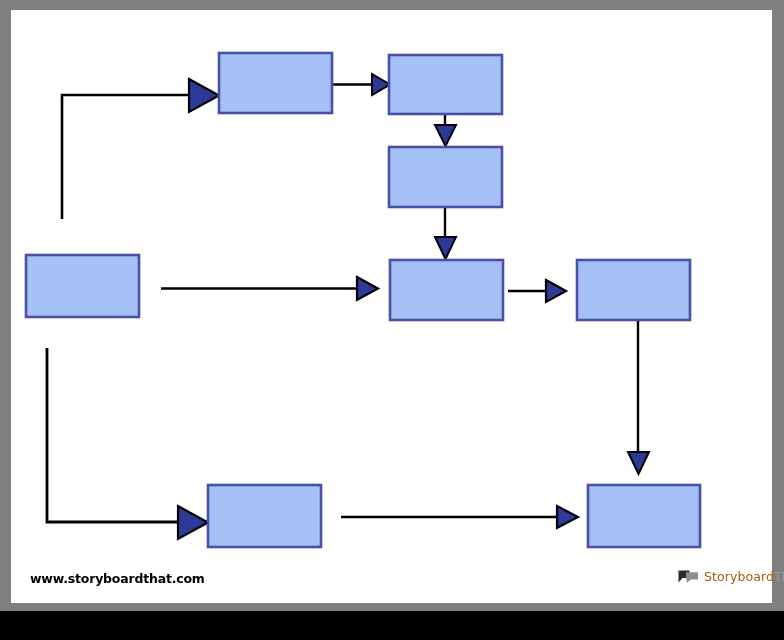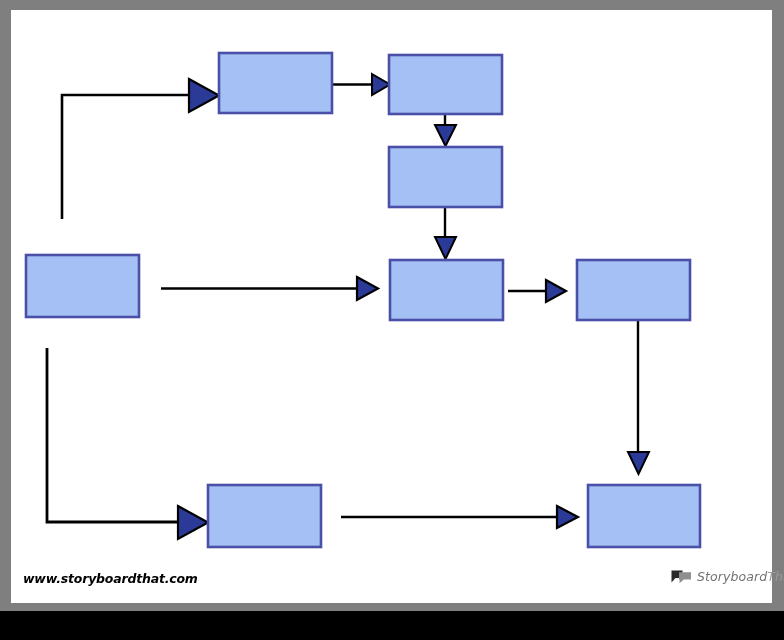--- a/index.html
+++ b/index.html
@@ -46,26 +46,25 @@
     position: absolute;
     left: 0;
     top: 0;
     width: 761px;
     height: 593px;
   }
 
   
   #footer {
     position: absolute;
-    left: 11px;
+    left: 18px;
     top: 562px;
     width: 675px;
     height: 41px;
     background: #ffffff;
-    font-style: italic;
   }
 
   #footer-url {
     position: absolute;
     left: 12px;
     top: 9px;
     font-family: "DejaVu Sans", sans-serif;
     font-size: 12.5px;
     font-weight: 700;
     letter-spacing: -0.2px;
@@ -89,21 +88,21 @@
     flex: none;
   }
 
   #logo-text {
     font-family: "DejaVu Sans", sans-serif;
     font-size: 12.5px;
     letter-spacing: 0.1px;
     white-space: nowrap;
     color: #3d3d3d;
   }
-  #logo-text .lt-b { color: #737373; }
+  #logo-text .lt-b { color: #a16207; }
   #logo-text .lt-g { color: #9a9a9a; }
 
   
   #black-band {
     position: absolute;
     left: 0;
     top: 611px;
     width: 784px;
     height: 29px;
     background: #000000;

